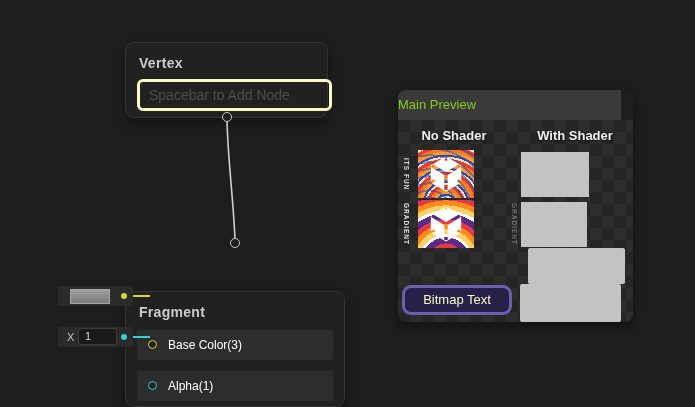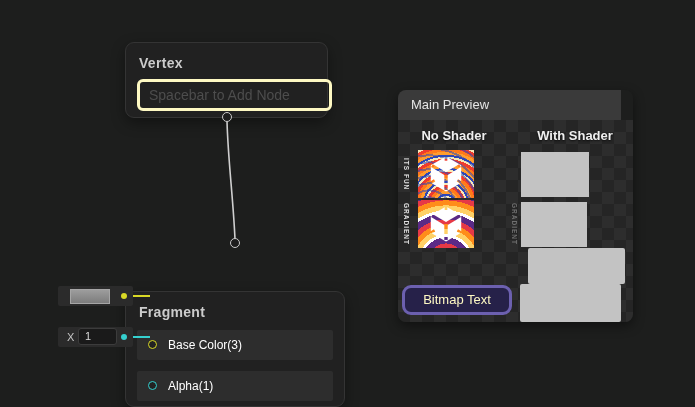--- a/index.html
+++ b/index.html
@@ -63,21 +63,21 @@
     border:1px solid #3c3c3c;border-radius:3px;color:#d8d8d8;font-size:11px;
     line-height:15px;padding-left:6px;
   }
   
   #preview-panel{
     position:absolute;left:398px;top:90px;width:235px;height:232px;
     border-radius:8px;box-shadow:0 4px 12px rgba(0,0,0,.45);overflow:hidden;
   }
   #preview-header{
     position:absolute;left:0;top:0;right:12px;height:30px;background:#3a3a3a;
-    color:#e5e5e5;font-size:13px;line-height:30px;padding-left:13px;box-sizing:border-box;
+    color:#84cc16;font-size:13px;line-height:30px;box-sizing:border-box;
   }
   #preview-body{
     position:absolute;left:0;top:30px;right:0;bottom:0;
     background:repeating-conic-gradient(#2d2d2d 0% 25%, #252525 0% 50%) 0 0 / 24px 24px;
   }
   .col-header{
     position:absolute;top:8px;width:92px;text-align:center;font-size:13px;
     font-weight:bold;color:#efefef;text-shadow:0 1px 2px rgba(0,0,0,.7);
   }
   #col-no-shader{left:10px;}

